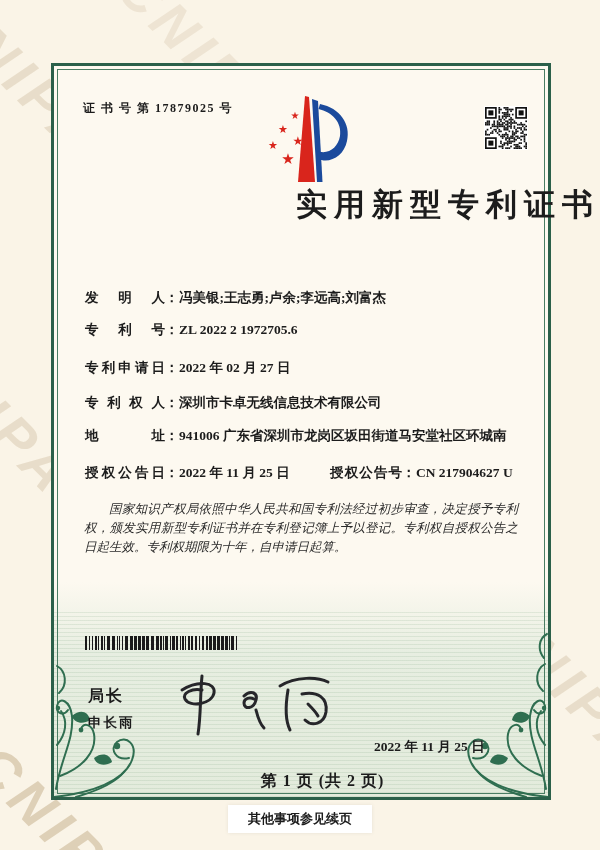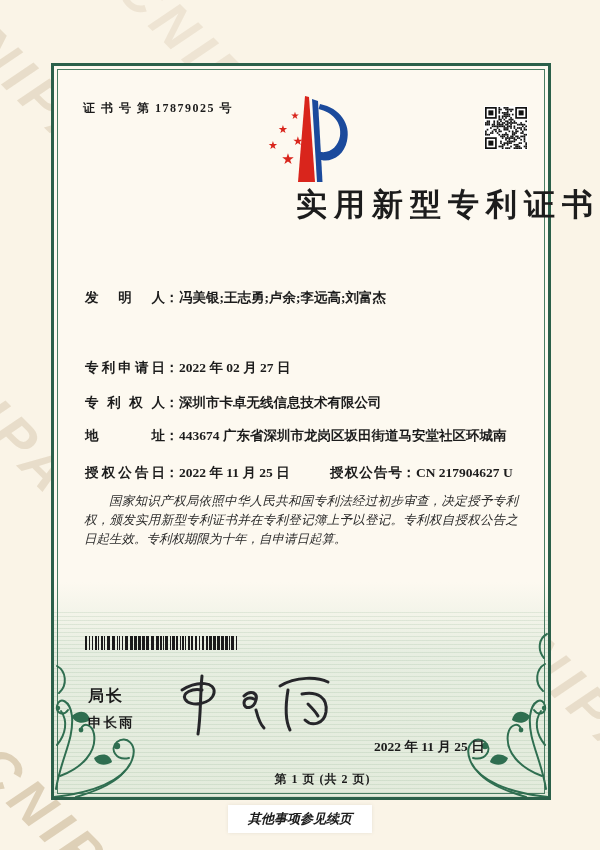--- a/index.html
+++ b/index.html
@@ -51,31 +51,31 @@
   .lbl { display:inline-block; width:80px; text-align:justify; text-align-last:justify; vertical-align:top; }
   .colon { display:inline-block; width:14px; vertical-align:top; }
   .val { display:inline-block; vertical-align:top; max-width:330px; }
   .grant-no-col { position:absolute; left:245px; top:0; white-space:nowrap; }
   
   .paras {
     position:absolute; left:84px; top:492px; width:434px;
     font-size:12.5px; line-height:19px; font-style:italic; color:#2a2a2a; font-weight:500;
     text-align:justify;
   }
-  .paras p { text-indent:2em; }
+  .paras p { text-indent:2em;margin-top:8px; }
   
   .barcode { position:absolute; left:85px; top:636px; }
   .sig-pos  { position:absolute; left:88px; top:686px; font-size:16px; font-weight:bold; letter-spacing:2px; }
   .sig-name { position:absolute; left:88px; top:714px; font-size:13.5px; font-weight:bold; letter-spacing:2px; }
   .sig-script { position:absolute; left:168px; top:666px; }
   .date { position:absolute; left:374px; top:738px; font-size:13.5px; font-weight:600; }
-  .page-info { position:absolute; left:0; right:0; top:771px; text-align:center; font-size:12px; font-weight:600; letter-spacing:1px;margin-left:45px; }
+  .page-info { position:absolute; left:0; right:0; top:771px; text-align:center; font-size:16px; font-weight:600; letter-spacing:1px;margin-left:45px; }
   .cont-box {
     position:absolute; left:50%; top:805px; transform:translateX(-50%);
-    background:#fff; padding:5px 20px; font-size:13px; font-style:italic; font-weight:600;
+    background:#fff; padding:5px 20px; font-size:13px; font-weight:600;
     box-shadow:0 0 4px rgba(0,0,0,0.08); white-space:nowrap;
   }
 </style>
 </head>
 <body>
 
 <div class="page">
 
   <span class="wm" style="left:-30px; top:-20px;">CNIPA</span>
   <span class="wm" style="left:150px; top:-45px; color:rgba(196,175,140,0.22);">CNIPA</span>
@@ -371,28 +371,31 @@
       <rect x="0" y="18" width="7" height="7" fill="#111"></rect>
       <rect x="1" y="19" width="5" height="5" fill="#fff"></rect>
       <rect x="2" y="20" width="3" height="3" fill="#111"></rect>
     </svg>
 
   <div class="title">实用新型专利证书</div>
 
   <div class="row" style="top:288px">
     <span class="lbl">发明人</span><span class="colon">：</span><span class="val">冯美银;王志勇;卢余;李远高;刘富杰</span>
   </div>
+  <div class="row" style="top:320px">
+    <span class="lbl">专利号</span><span class="colon">：</span><span class="val">ZL 2022 2 1972705.6</span>
+  </div>
   <div class="row" style="top:358px">
     <span class="lbl">专利申请日</span><span class="colon">：</span><span class="val">2022 年 02 月 27 日</span>
   </div>
   <div class="row" style="top:393px">
     <span class="lbl">专利权人</span><span class="colon">：</span><span class="val">深圳市卡卓无线信息技术有限公司</span>
   </div>
   <div class="row" style="top:426px">
-    <span class="lbl">地址</span><span class="colon">：</span><span class="val"><span>443674 广东省深圳市龙岗区坂田街道马安堂社区环城南</span><br></span>
+    <span class="lbl">地址</span><span class="colon">：</span><span class="val"><span>941006 广东省深圳市龙岗区坂田街道马安堂社区环城南</span><br></span>
   </div>
   <div class="row" style="top:463px">
     <span class="lbl">授权公告日</span><span class="colon">：</span><span class="val">2022 年 11 月 25 日</span>
     <span class="grant-no-col"><span class="lbl" style="width:72px">授权公告号</span><span class="colon">：</span><span>CN 217904627 U</span></span>
   </div>
 
   <div class="paras">
     <p>国家知识产权局依照中华人民共和国专利法经过初步审查，决定授予专利权，颁发实用新型专利证书并在专利登记簿上予以登记。专利权自授权公告之日起生效。专利权期限为十年，自申请日起算。</p>
   </div>
 

